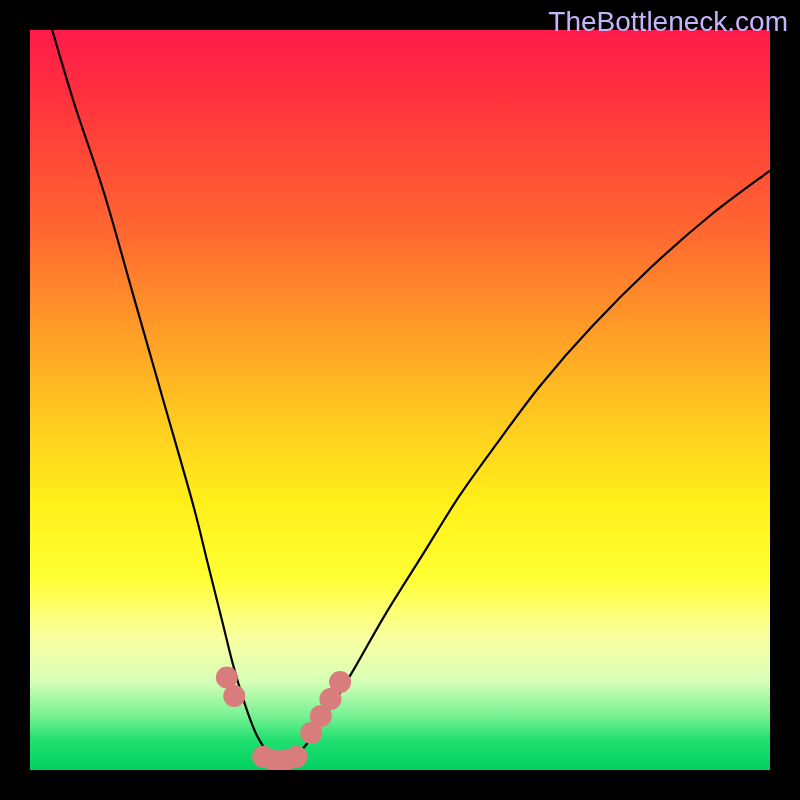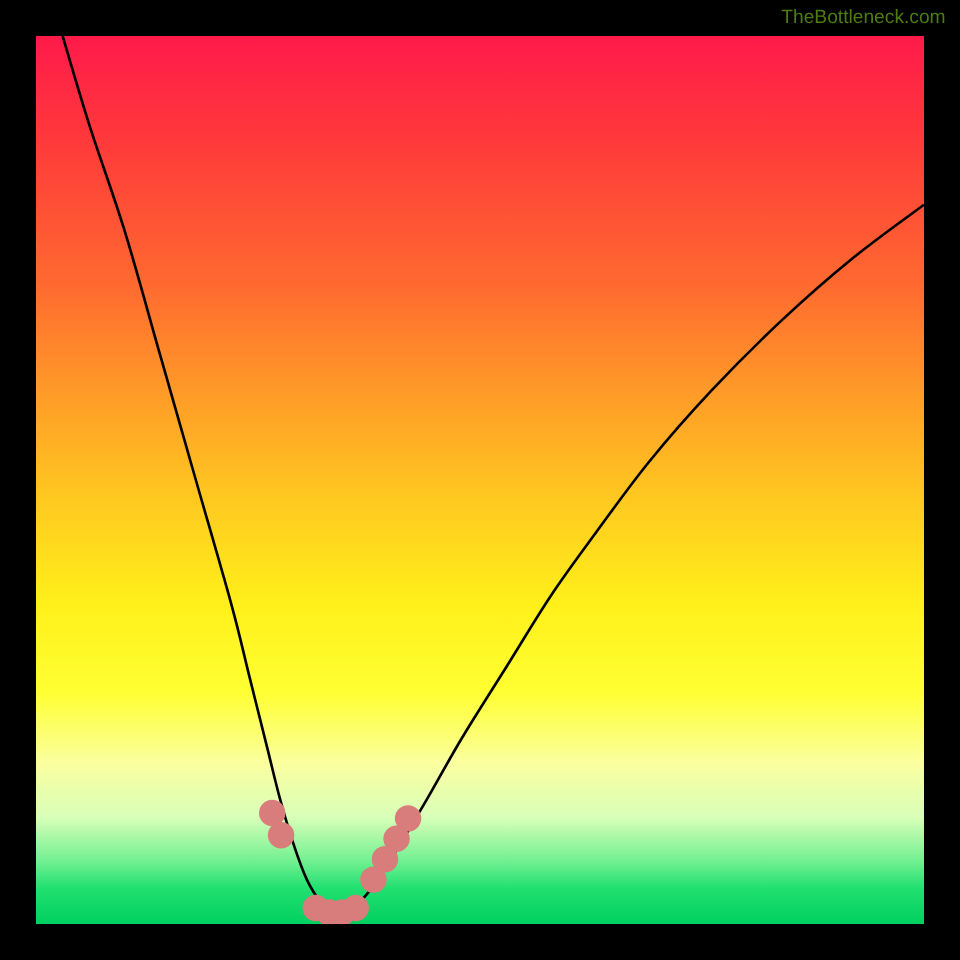--- a/index.html
+++ b/index.html
@@ -8,22 +8,22 @@
     height: 800px;
     background: #000;
     position: relative;
     overflow: hidden;
     font-family: Arial, Helvetica, sans-serif;
   }
   .watermark {
     position: absolute;
     top: 6px;
     right: 12px;
-    color: #4d7c0f;
-    font-size: 16px;
+    color: #c4b5fd;
+    font-size: 28px;
     z-index: 10;
   }
   .plot-area {
     position: absolute;
     left: 30px;
     top: 30px;
     width: 740px;
     height: 740px;
     overflow: hidden;
   }

